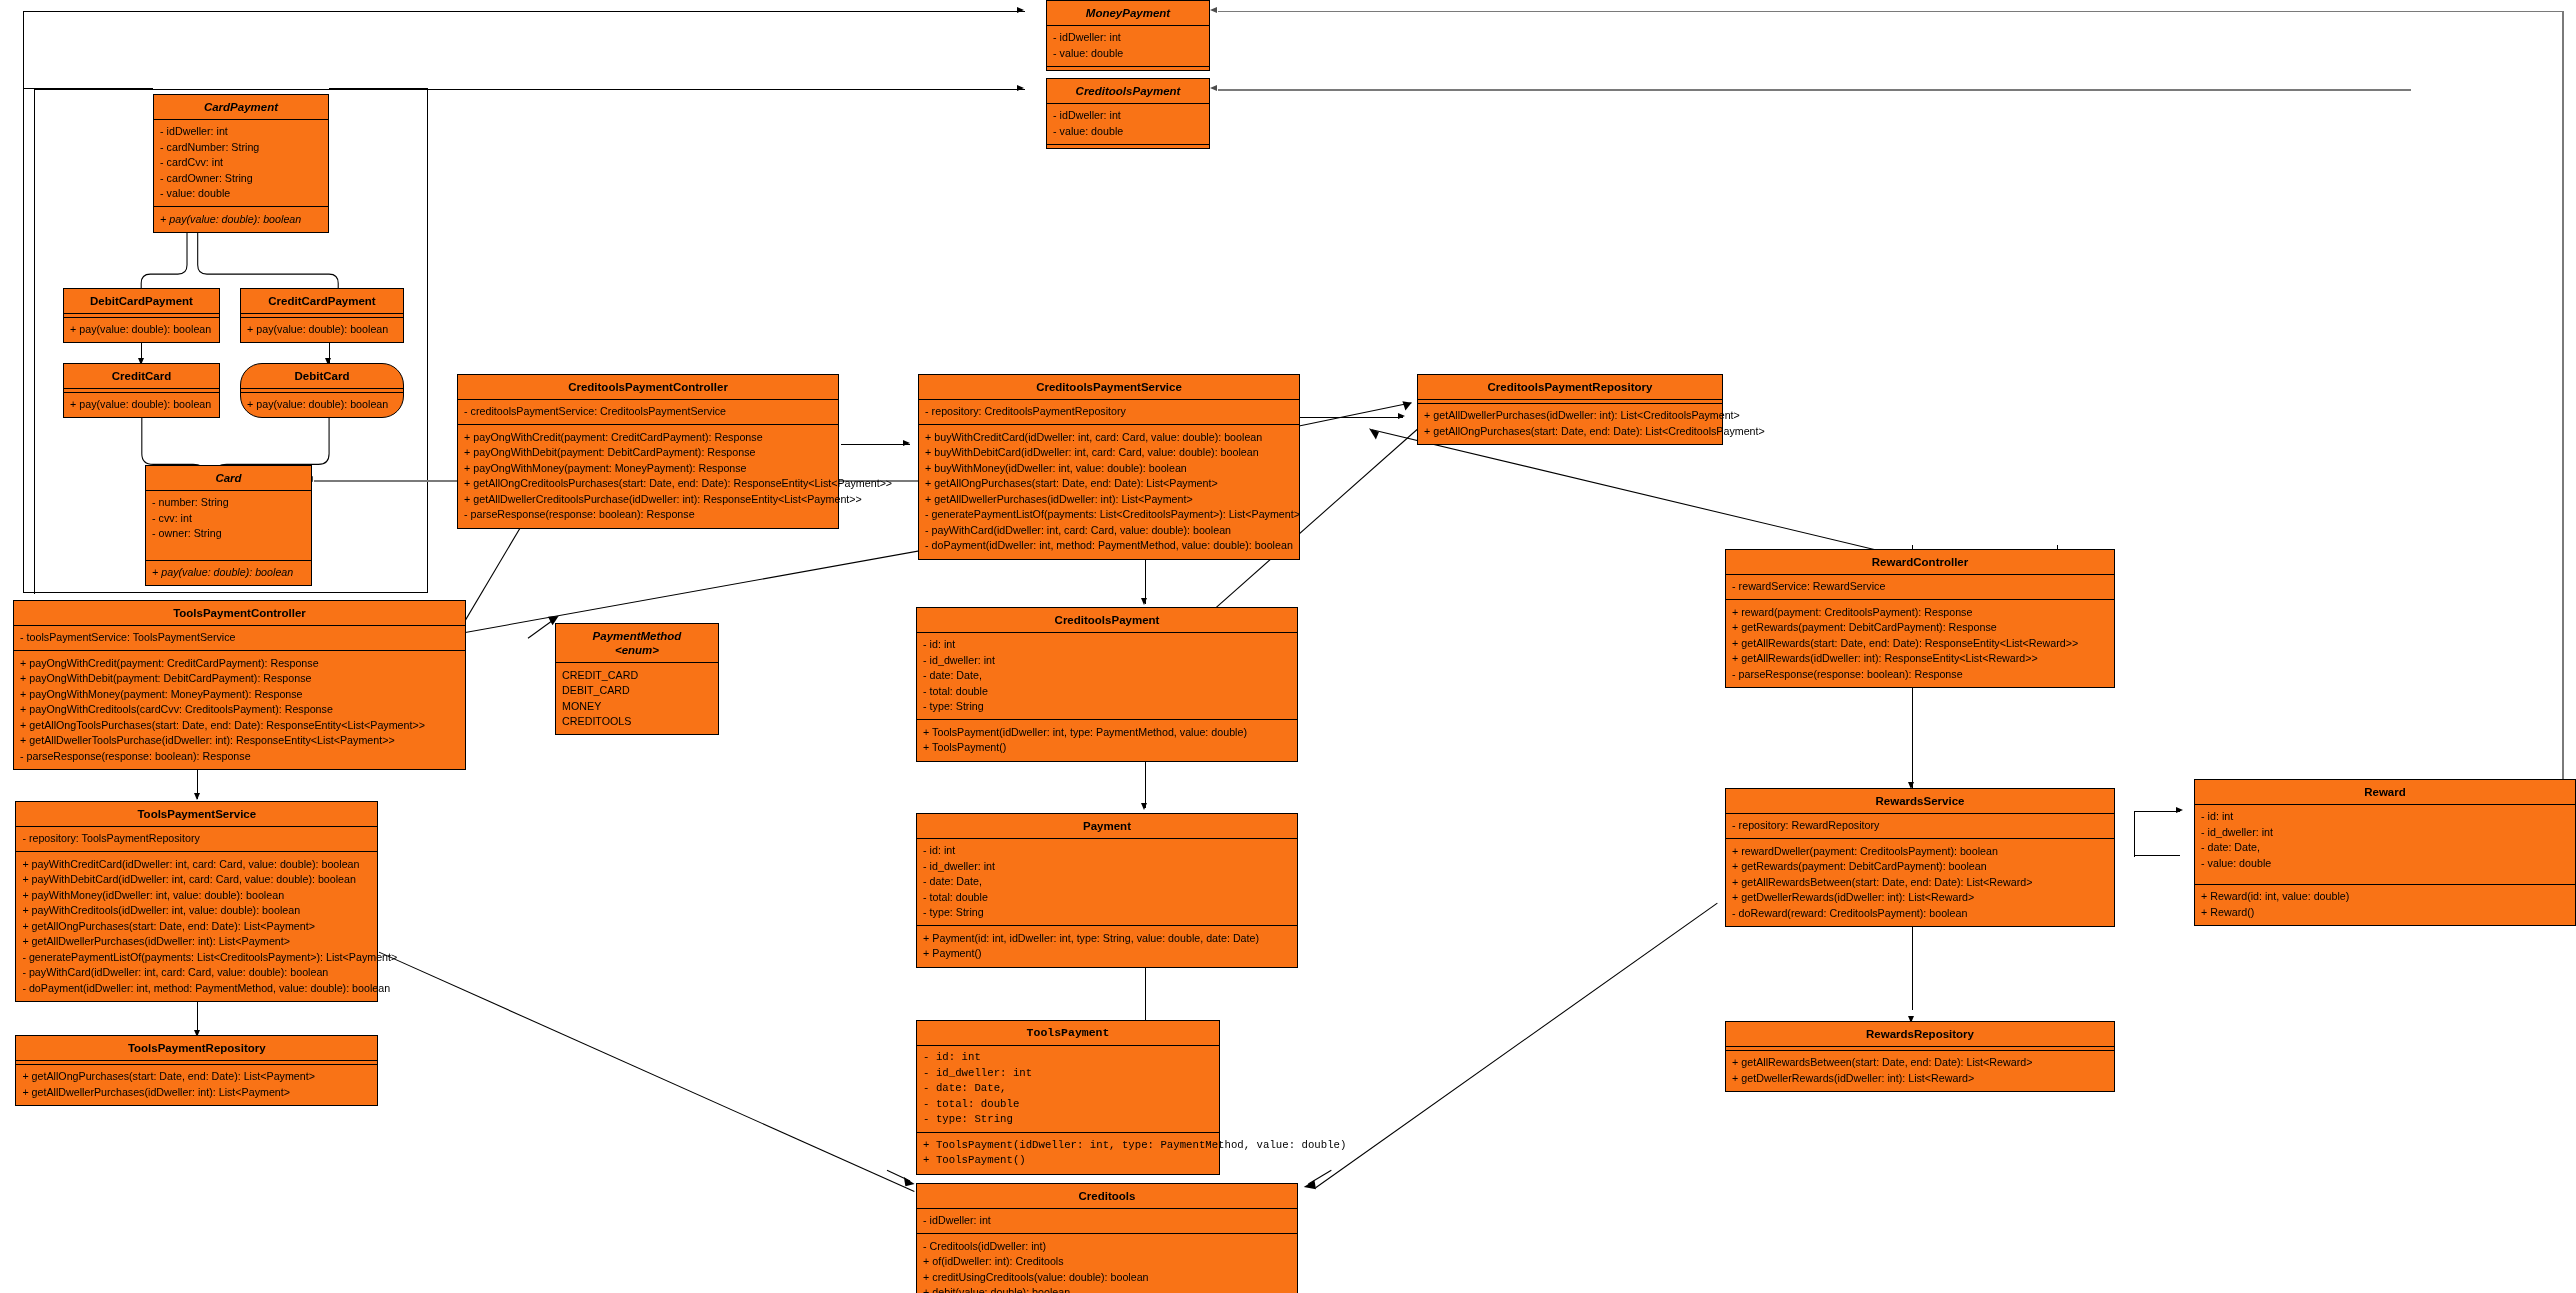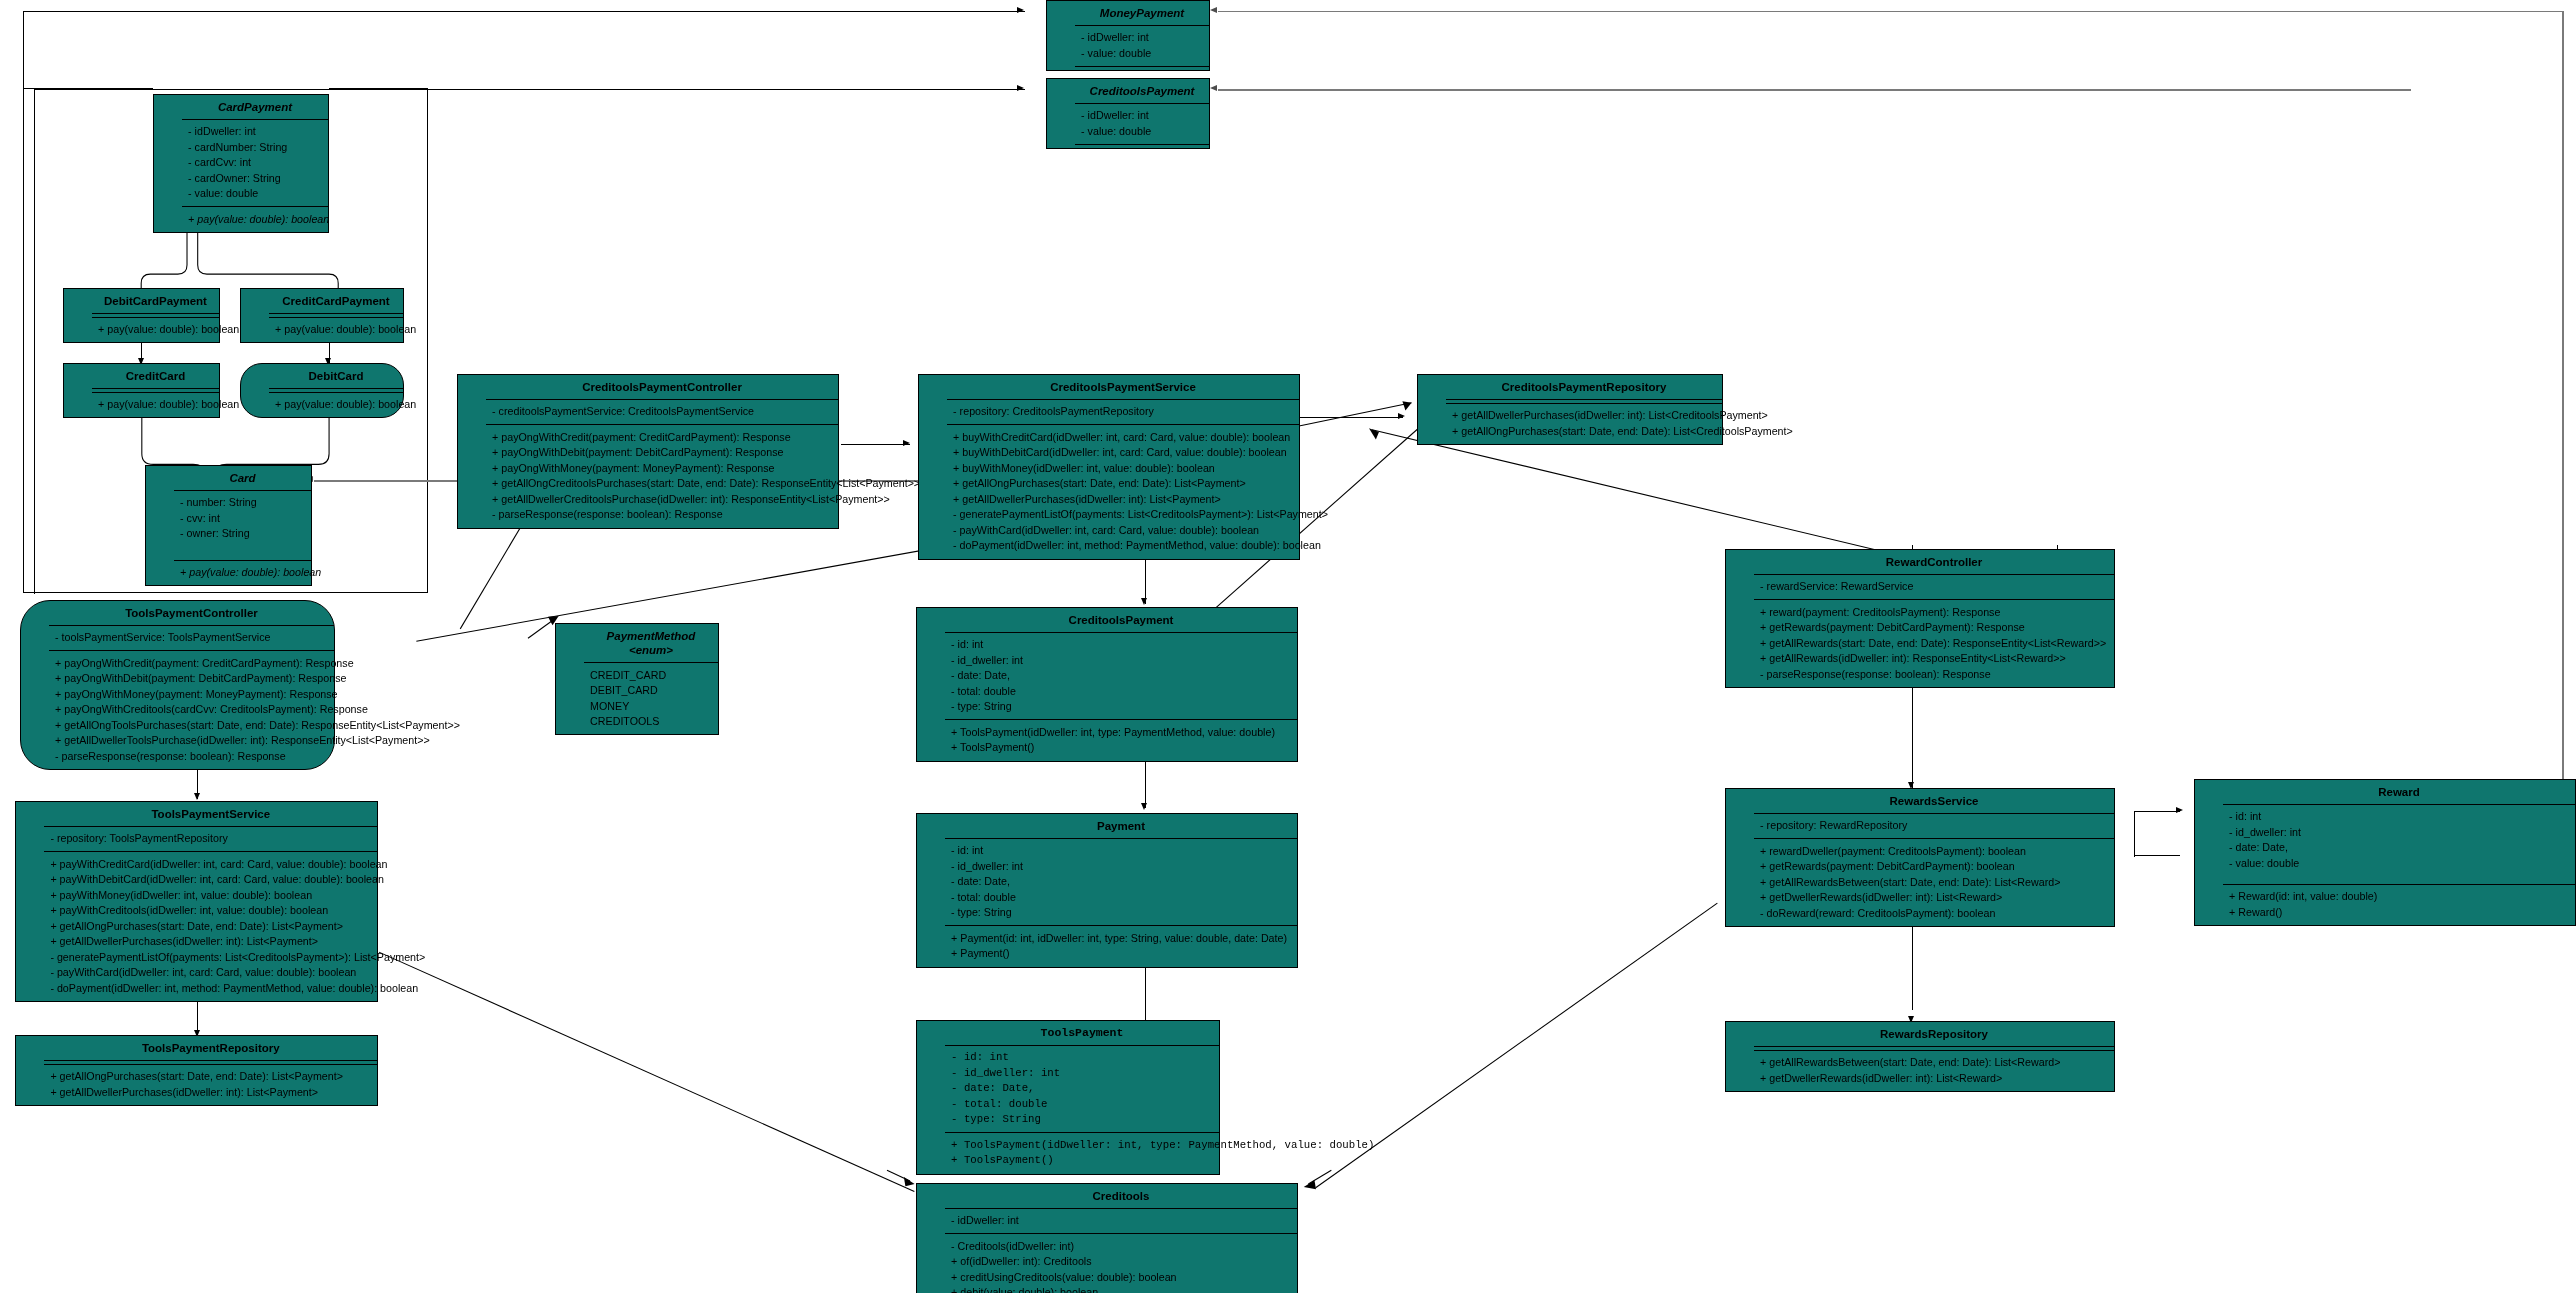--- a/index.html
+++ b/index.html
@@ -1,20 +1,20 @@
 <!DOCTYPE html>
 <html style="font-size:12.2px"><head>
 <meta charset="utf-8">
 <style>
   html,body{margin:0;padding:0;background:#fff;}
   body{font-family:"Liberation Sans", sans-serif;color:#000;}
   #canvas{position:relative;width:2576px;height:1293px;background:#ffffff;overflow:hidden;}
 
   
-  .uml{position:absolute;box-sizing:border-box;border:1.2px solid #000;background:#0f766e;z-index:5;padding-left:28px;}
+  .uml{position:absolute;box-sizing:border-box;border:1.2px solid #000;background:#f97316;z-index:5;}
   .uml .cname{
     text-align:center;font-weight:bold;font-size:11.5px;line-height:1.25;
     padding:4.6px 3.1px 4.6px;border-bottom:1.2px solid #000;white-space:pre-line;
   }
   .uml.abstract .cname{font-style:italic;font-weight:bold;}
   .uml .sec{padding:4.6px 6.1px;font-size:10.7px;line-height:1.45;border-bottom:1.2px solid #000;}
   .uml .sec:last-child{border-bottom:none;}
   .uml .sec.empty{padding:0.8px 6.1px;min-height:1.5px;}
   .uml .row{white-space:nowrap;}
   .uml .row.ital{font-style:italic;}
@@ -248,21 +248,21 @@
     <div class="sec" style="min-height:60px;">
       <div class="row">- number: String</div>
       <div class="row">- cvv: int</div>
       <div class="row">- owner: String</div>
     </div>
     <div class="sec">
       <div class="row ital">+ pay(value: double): boolean</div>
     </div>
   </div>
 
-  <div class="uml" style="left:20px;top:600px;width:315px;border-radius:30px;">
+  <div class="uml" style="left:13px;top:600px;width:453px;">
     <div class="cname">ToolsPaymentController</div>
     <div class="sec">
       <div class="row">- toolsPaymentService: ToolsPaymentService</div>
     </div>
     <div class="sec">
       <div class="row">+ payOngWithCredit(payment: CreditCardPayment): Response</div>
       <div class="row">+ payOngWithDebit(payment: DebitCardPayment): Response</div>
       <div class="row">+ payOngWithMoney(payment: MoneyPayment): Response</div>
       <div class="row">+ payOngWithCreditools(cardCvv: CreditoolsPayment): Response</div>
       <div class="row">+ getAllOngToolsPurchases(start: Date, end: Date): ResponseEntity&lt;List&lt;Payment&gt;&gt;</div>

